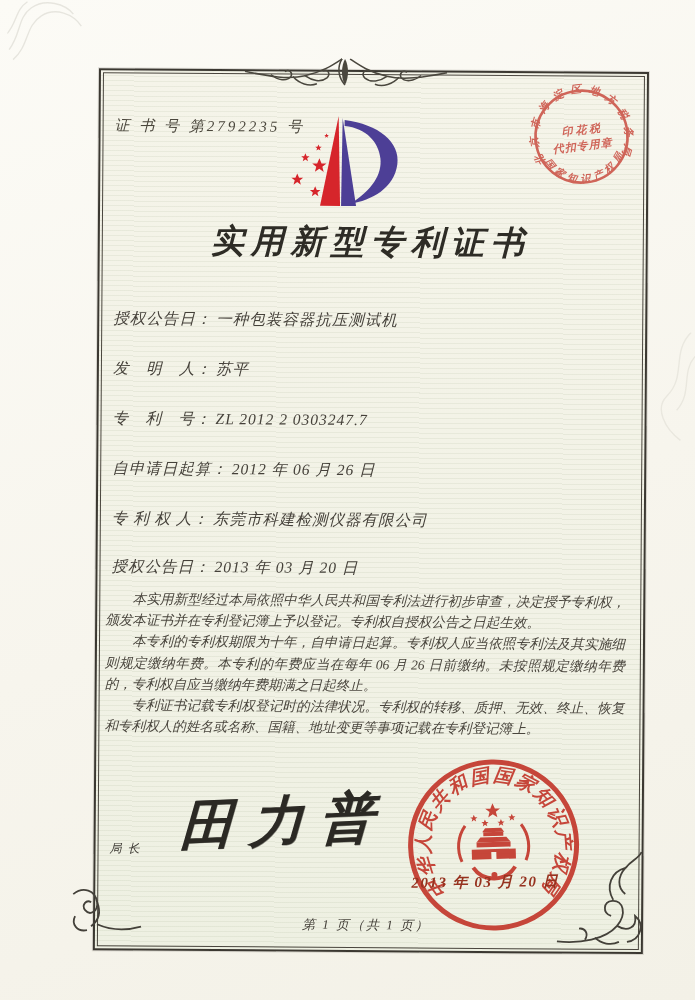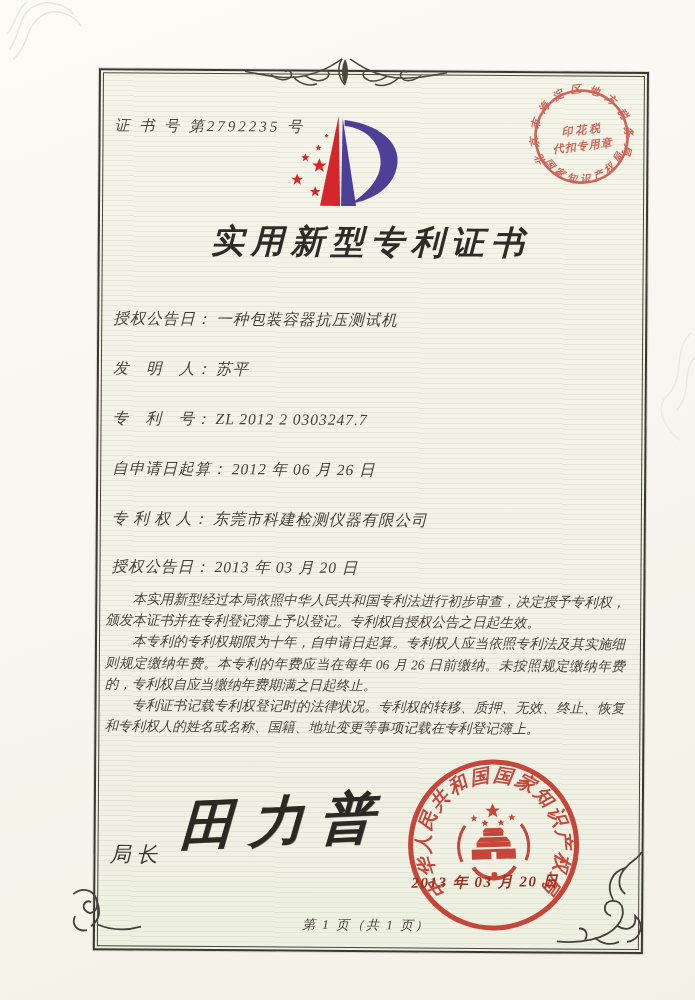--- a/index.html
+++ b/index.html
@@ -43,21 +43,21 @@
   }
   .field-row .flabel{color:#45413a;}
   .field-row .fvalue{margin-left:4px;}
   .paragraphs{
     position:absolute;left:106px;top:590px;width:520px;
     font-size:13.6px;line-height:1.56;color:#4a463e;text-align:justify;
   }
   .paragraphs p{margin:0;text-indent:2em;}
   .sig-title{
     position:absolute;left:112px;top:842px;
-    font-size:21px;letter-spacing:6px;color:#3c3933;
+    font-size:12px;letter-spacing:6px;color:#3c3933;
   }
   .sig-name{
     position:absolute;left:182px;top:786px;
     font-size:54px;font-weight:600;letter-spacing:16px;color:#2b2924;
     transform:rotate(-3deg) skewX(-5deg);
     text-shadow:0.5px 0.5px 0 rgba(43,41,36,0.55);
     white-space:nowrap;
   }
   .seal-wrap{position:absolute;left:406px;top:754px;width:180px;height:180px;opacity:0.9;transform:rotate(-2deg);}
   .seal-date{

